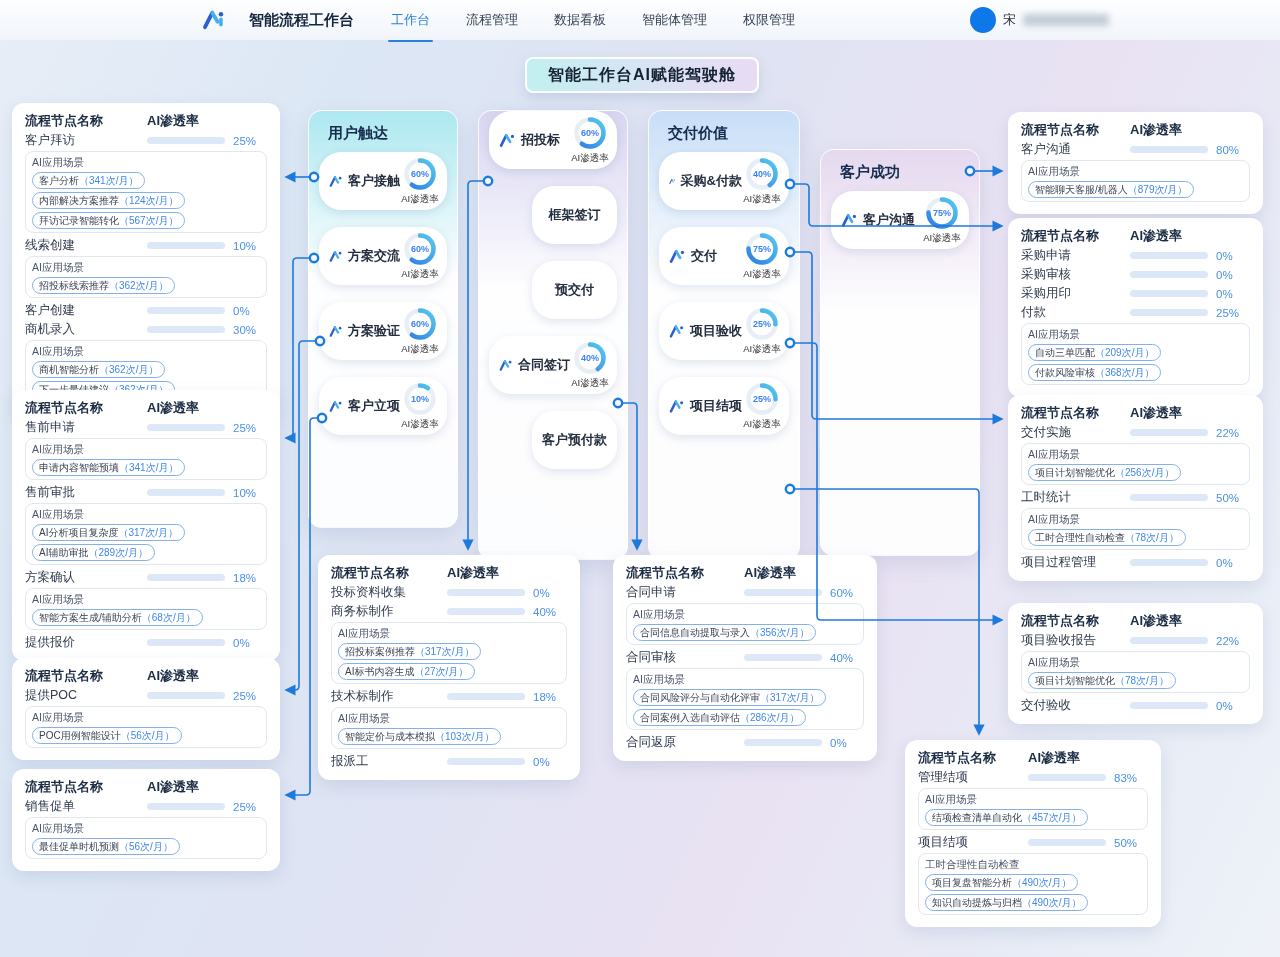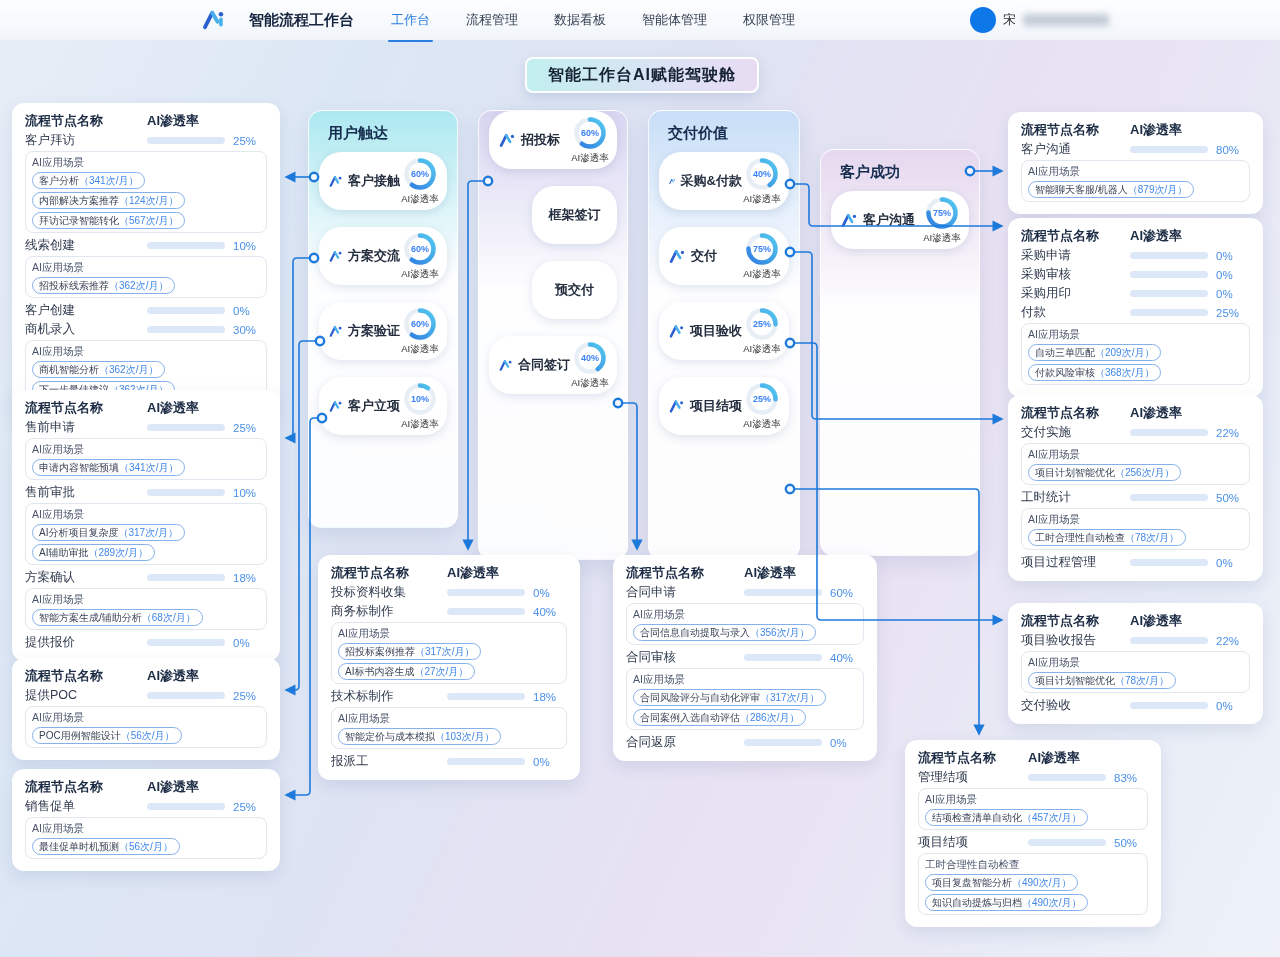--- a/index.html
+++ b/index.html
@@ -228,20 +228,23 @@
               <div class="donut">
                 <svg width="36" height="36">
                   <circle cx="18" cy="18" r="13.5" fill="none" stroke="#e8eef6" stroke-width="4.5"></circle>
                   <circle cx="18" cy="18" r="13.5" fill="none" stroke="url(#donutGrad)" stroke-width="4.5" stroke-linecap="round" stroke-dasharray="33.929200658769766 84.82300164692441"></circle>
                 </svg>
                 <div class="dp">40%</div>
               </div>
               <div class="donut-cap">AI渗透率</div>
             </div>
           </div>
+          <div class="node plain">
+            <span class="node-label">客户预付款</span>
+          </div>
         </div>
       </div>
       <div class="stage-col" style="left: 648px; top: 110px; width: 152px; height: 450px; background: linear-gradient(rgb(200, 222, 247) 0%, rgba(255, 255, 255, 0.95) 40%, rgba(255, 255, 255, 0.9) 100%);">
         <div class="sc-title">交付价值</div>
         <div class="sc-nodes">
           <div class="node">
             <div class="node-left">
               <svg width="17" height="17" viewBox="0 0 20 20">
                 <path d="M2.5 16 L8.5 4" stroke="#2a5fd0" stroke-width="3.2" stroke-linecap="round" fill="none"></path>
                 <path d="M8.5 4 L13 11.5" stroke="#47b0ec" stroke-width="3.2" stroke-linecap="round" fill="none"></path>

